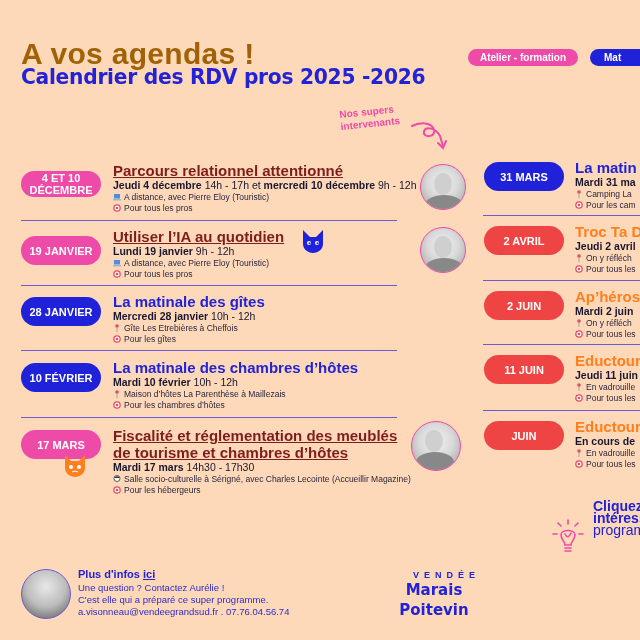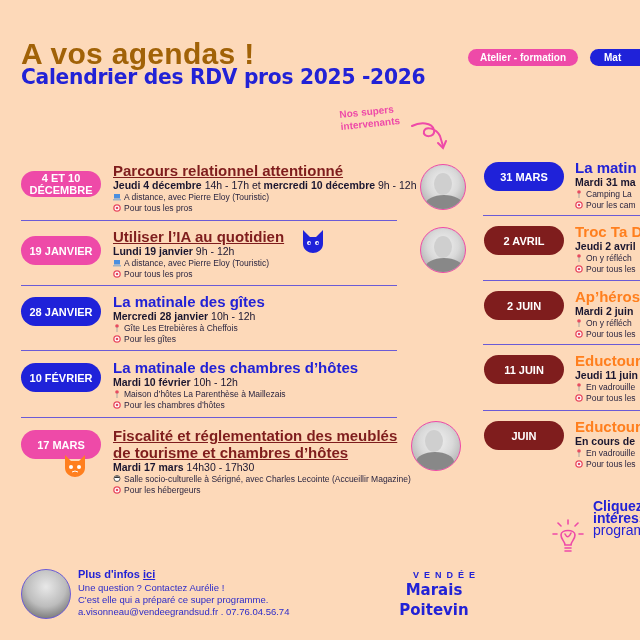--- a/index.html
+++ b/index.html
@@ -7,21 +7,21 @@
   body { background: #fdd9b9; font-family: "Liberation Sans", sans-serif; position: relative; color: #1f1a4a; }
   .abs { position: absolute; }
   .title { left: 21px; top: 28px; font-size: 30px; font-weight: bold; color: #a16207; letter-spacing: 0.3px; white-space: nowrap; margin-top: 9px; }
   .subtitle { left: 21px; top: 64px; font-size: 22px; font-weight: bold; color: #2222d6; white-space: nowrap; letter-spacing: -0.3px; font-family: "DejaVu Sans", sans-serif; transform: scaleX(0.92); transform-origin: left; }
   .legend-pill { top: 49px; height: 17px; border-radius: 9px; color: #fff; font-size: 10px; font-weight: bold; display: flex; align-items: center; justify-content: center; white-space: nowrap; }
   .annot { left: 340px; top: 106px; font-size: 10px; font-weight: bold; color: #ee4aa8; line-height: 12px; transform: rotate(-6deg); white-space: nowrap; }
   .arrow { left: 410px; top: 120px; }
   .pill { height: 29px; border-radius: 15px; color: #fff; font-size: 11px; font-weight: bold; display: flex; align-items: center; justify-content: center; text-align: center; line-height: 12px; }
   .pink { background: #ee4aa8; }
   .blue { background: #1f22d9; }
-  .orange { background: #7f1d1d; }
+  .orange { background: #ef4444; }
   .ev-title { font-size: 15px; font-weight: bold; white-space: nowrap; line-height: 17px; }
   .ev-title.pink-t { color: #7f1d1d; text-decoration: underline; }
   .ev-title.blue-t { color: #2222d6; }
   .ev-title.orange-t { color: #ff7f1e; }
   .ev-date { font-size: 10.5px; color: #1a1630; white-space: nowrap; line-height: 13px; }
   .ev-date b { font-weight: bold; }
   .ev-line { font-size: 8.5px; color: #2a2540; white-space: nowrap; line-height: 10.5px; display: flex; align-items: center; gap: 3px; }
   .ico { display: inline-block; width: 8px; height: 8px; }
   .sep { height: 1px; background: #6b5bd6; }
   .avatar { width: 46px; height: 46px; border-radius: 50%; border: 1.5px solid #ee4aa8; background: radial-gradient(circle at 50% 40%, #f2f2f2 0%, #d9d9d9 45%, #9a9a9a 100%); overflow: hidden; }

